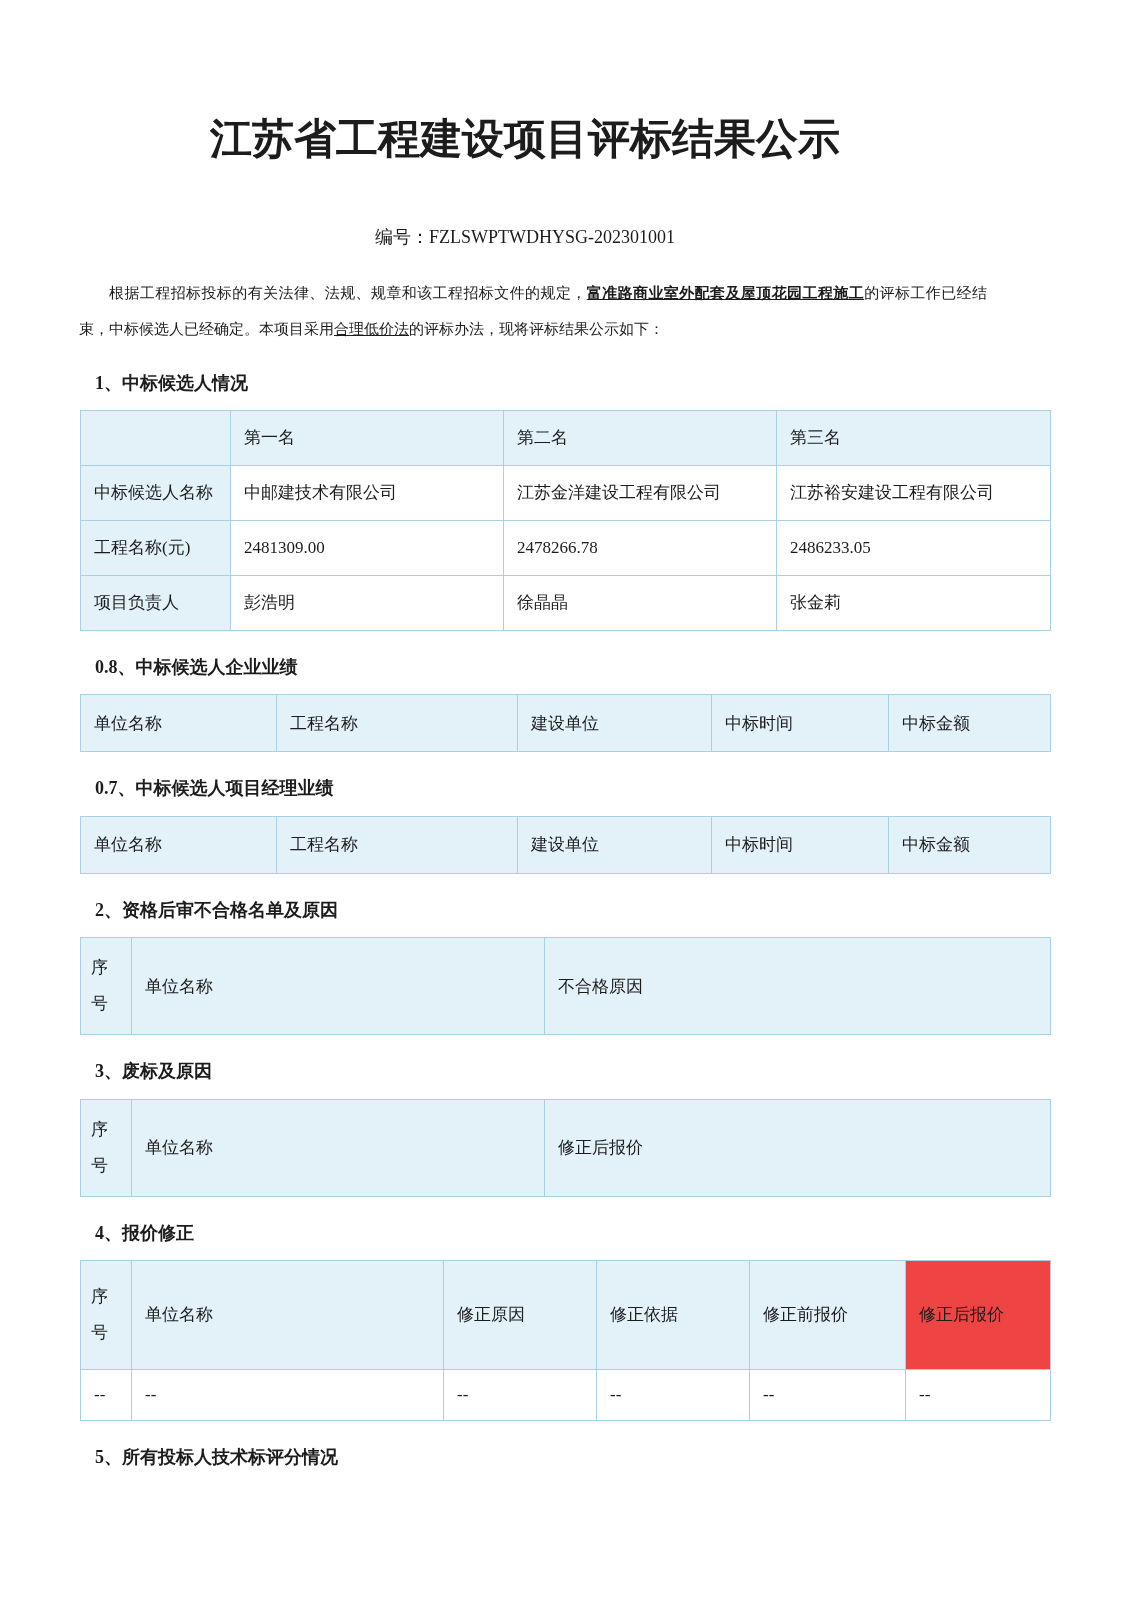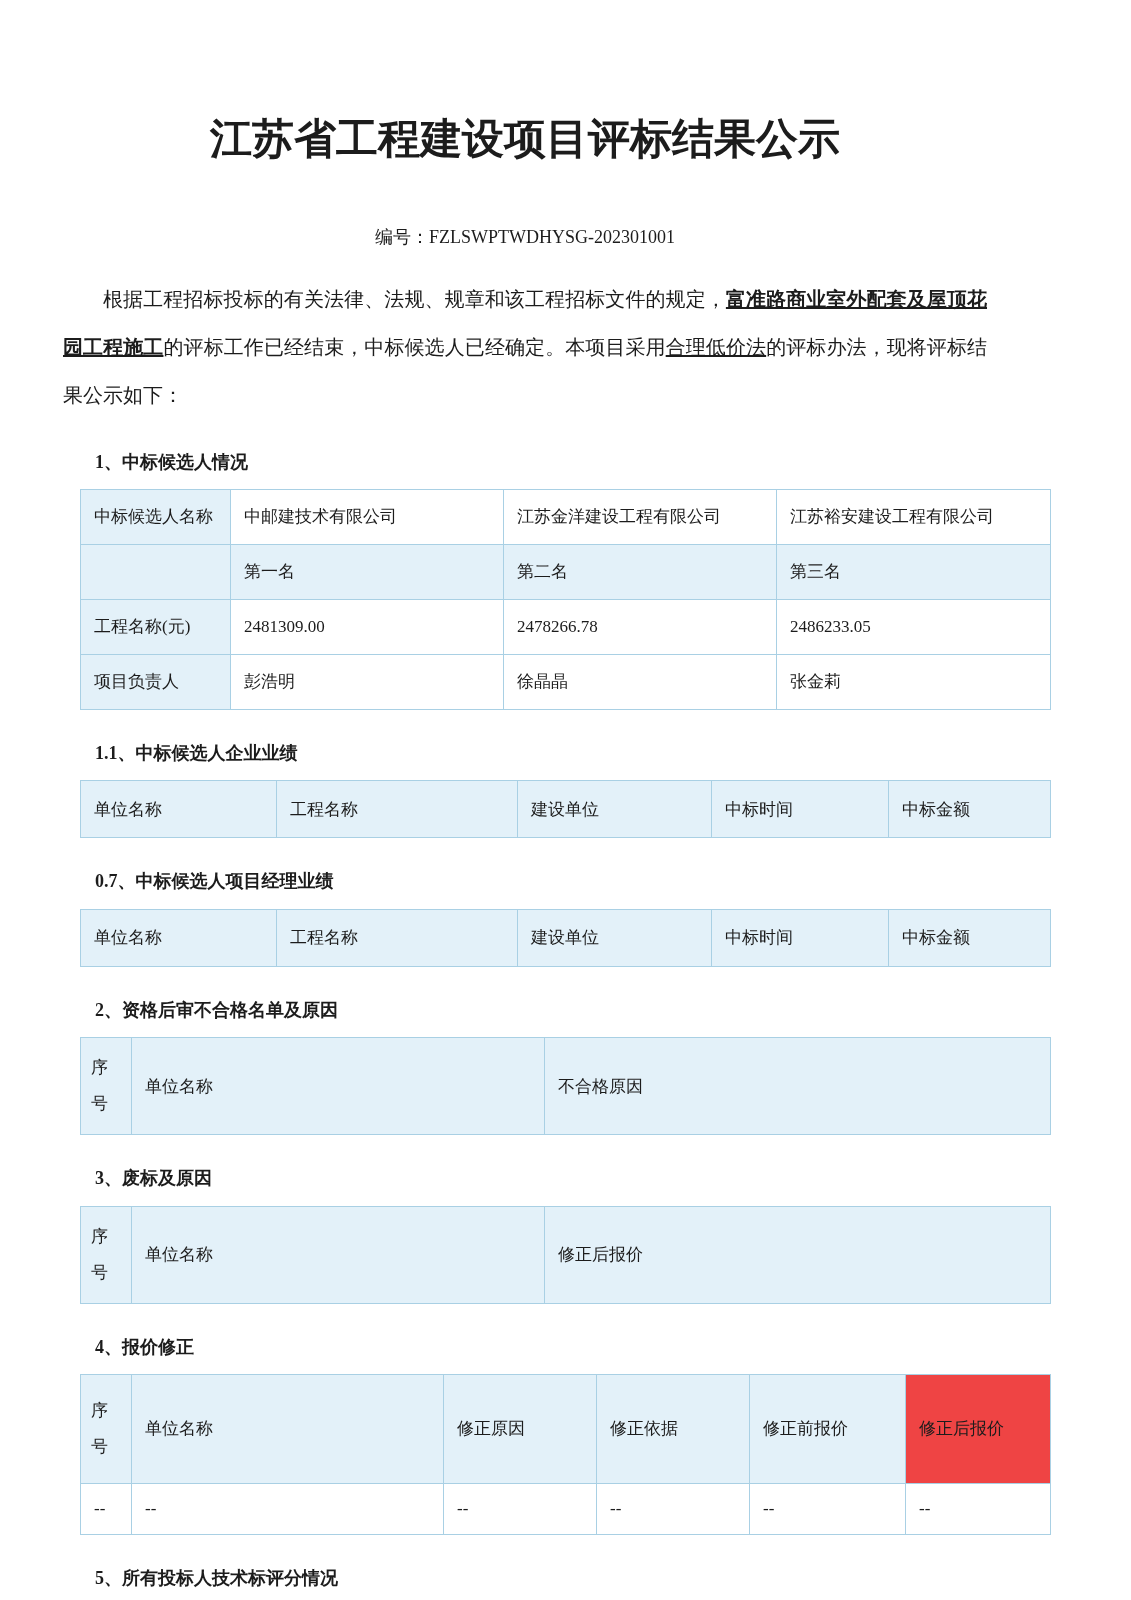--- a/index.html
+++ b/index.html
@@ -24,32 +24,32 @@
     margin: 0;
     line-height: 1.3;
   }
   .doc-number {
     text-align: center;
     font-size: 18px;
     margin-top: 58px;
     white-space: nowrap;
   }
   .intro {
-    margin: 26px 0 0 0;
-    font-size: 20px;
+    margin: 26px 0 0 16px;
+    font-size: 15px;
     line-height: 2.4;
     text-align: justify;
     text-indent: 2em;
   }
   .bold-underline { font-weight: 700; text-decoration: underline; }
   .underline { text-decoration: underline; }
   .sec-heading {
     font-size: 18px;
     font-weight: 700;
-    margin: 32px 0 15px 32px;
+    margin: 25px 0 15px 32px;
     line-height: 1.3;
   }
   table {
     border-collapse: collapse;
     table-layout: fixed;
     margin-left: 17px;
     width: 970px;
   }
   td {
     border: 1px solid #a9d0e4;
@@ -89,47 +89,47 @@
 
   <table class="t1">
     <colgroup>
         <col style="width:150px">
         <col style="width:273px">
         <col style="width:273px">
         <col style="width:274px">
       </colgroup>
     <tbody>
         <tr>
+      <td class="hd"></td>
+      <td class="hd">第一名</td>
+      <td class="hd">第二名</td>
+      <td class="hd">第三名</td>
+    </tr>
+    <tr>
       <td class="hd">中标候选人名称</td>
       <td>中邮建技术有限公司</td>
       <td>江苏金洋建设工程有限公司</td>
       <td>江苏裕安建设工程有限公司</td>
-    </tr>
-    <tr>
-      <td class="hd"></td>
-      <td class="hd">第一名</td>
-      <td class="hd">第二名</td>
-      <td class="hd">第三名</td>
     </tr>
     <tr>
       <td class="hd">工程名称(元)</td>
       <td>2481309.00</td>
       <td>2478266.78</td>
       <td>2486233.05</td>
     </tr>
     <tr>
       <td class="hd">项目负责人</td>
       <td>彭浩明</td>
       <td>徐晶晶</td>
       <td>张金莉</td>
     </tr>
   </tbody>
     </table>
 
-  <div class="sec-heading">1.1、中标候选人企业业绩</div>
+  <div class="sec-heading">0.8、中标候选人企业业绩</div>
 
   <table class="t-perf">
     <colgroup>
         <col style="width:196px">
         <col style="width:241px">
         <col style="width:194px">
         <col style="width:177px">
         <col style="width:162px">
       </colgroup>
     <tbody>

